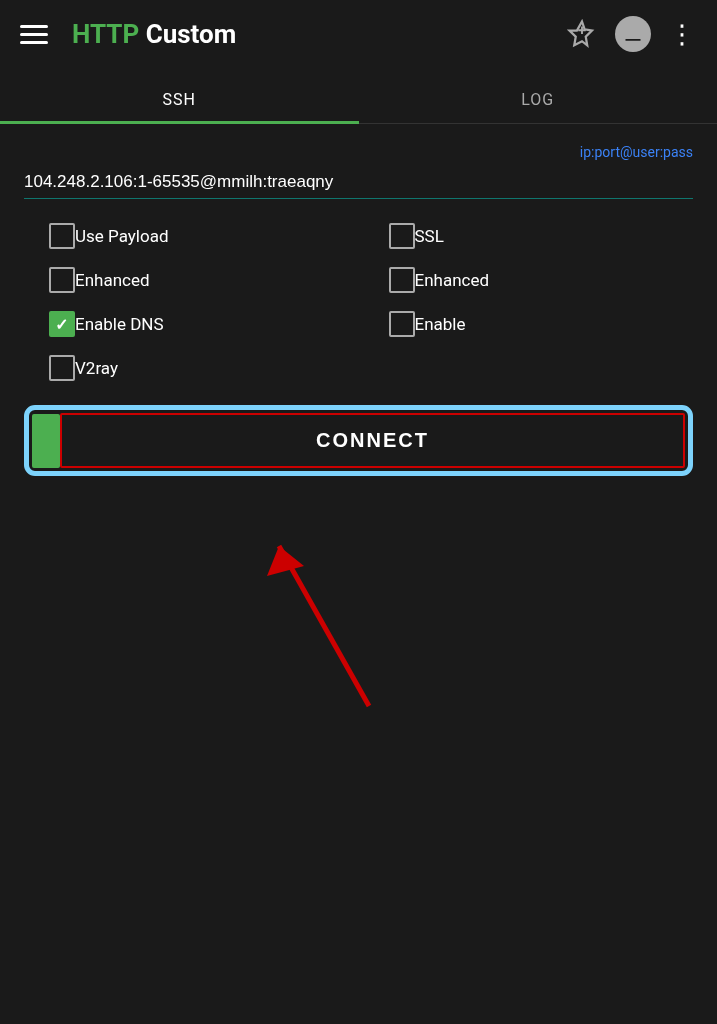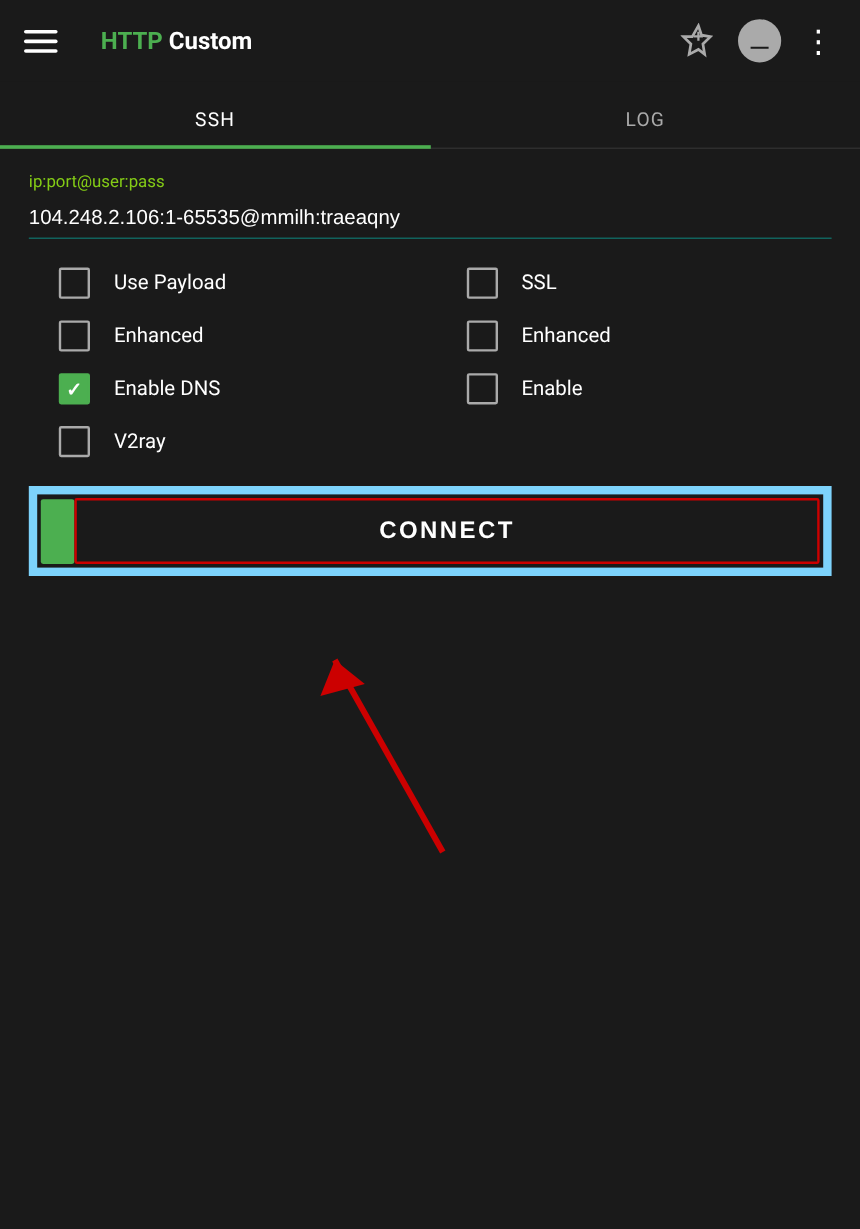--- a/index.html
+++ b/index.html
@@ -40,23 +40,23 @@
 
     .hamburger-icon span {
       display: block;
       width: 28px;
       height: 3px;
       background: #ffffff;
       border-radius: 2px;
     }
 
     .header-title {
-      font-size: 20px;
+      font-size: 26px;
       font-weight: bold;
-      margin-left: 36px;
+      margin-left: 24px;
     }
 
     .header-title .http {
       color: #4caf50;
     }
 
     .header-title .custom {
       color: #ffffff;
     }
 
@@ -123,23 +123,24 @@
       background: #4caf50;
     }
 
     
     .content {
       padding: 20px 24px;
     }
 
     
     .input-label {
-      color: #84cc16;
+      color: #3b82f6;
       font-size: 14px;
       margin-bottom: 6px;
+      text-align: right;
     }
 
     .ssh-input {
       width: 100%;
       background: transparent;
       border: none;
       border-bottom: 1px solid #0f766e;
       color: #ffffff;
       font-size: 17px;
       padding: 6px 0;
@@ -151,21 +152,21 @@
     .checkboxes-grid {
       display: grid;
       grid-template-columns: 1fr 1fr;
       gap: 18px 10px;
       margin-bottom: 24px;
     }
 
     .checkbox-item {
       display: flex;
       align-items: center;
-      gap: 20px;
+      gap: 0;
       cursor: pointer;
       padding-left: 25px;
     }
 
     .checkbox-box {
       width: 26px;
       height: 26px;
       border: 2px solid #aaaaaa;
       background: transparent;
       display: flex;
@@ -187,22 +188,22 @@
       font-weight: bold;
     }
 
     .checkbox-label {
       font-size: 17px;
       color: #ffffff;
     }
 
     
     .connect-btn-wrap {
-      border: 7px solid #7dd3fc;
-      border-radius: 0;
+      border: 5px solid #7dd3fc;
+      border-radius: 11px;
       padding: 3px;
       display: flex;
       align-items: center;
       gap: 0;
     }
 
     .connect-btn-side {
       width: 28px;
       height: 54px;
       background: #4caf50;

